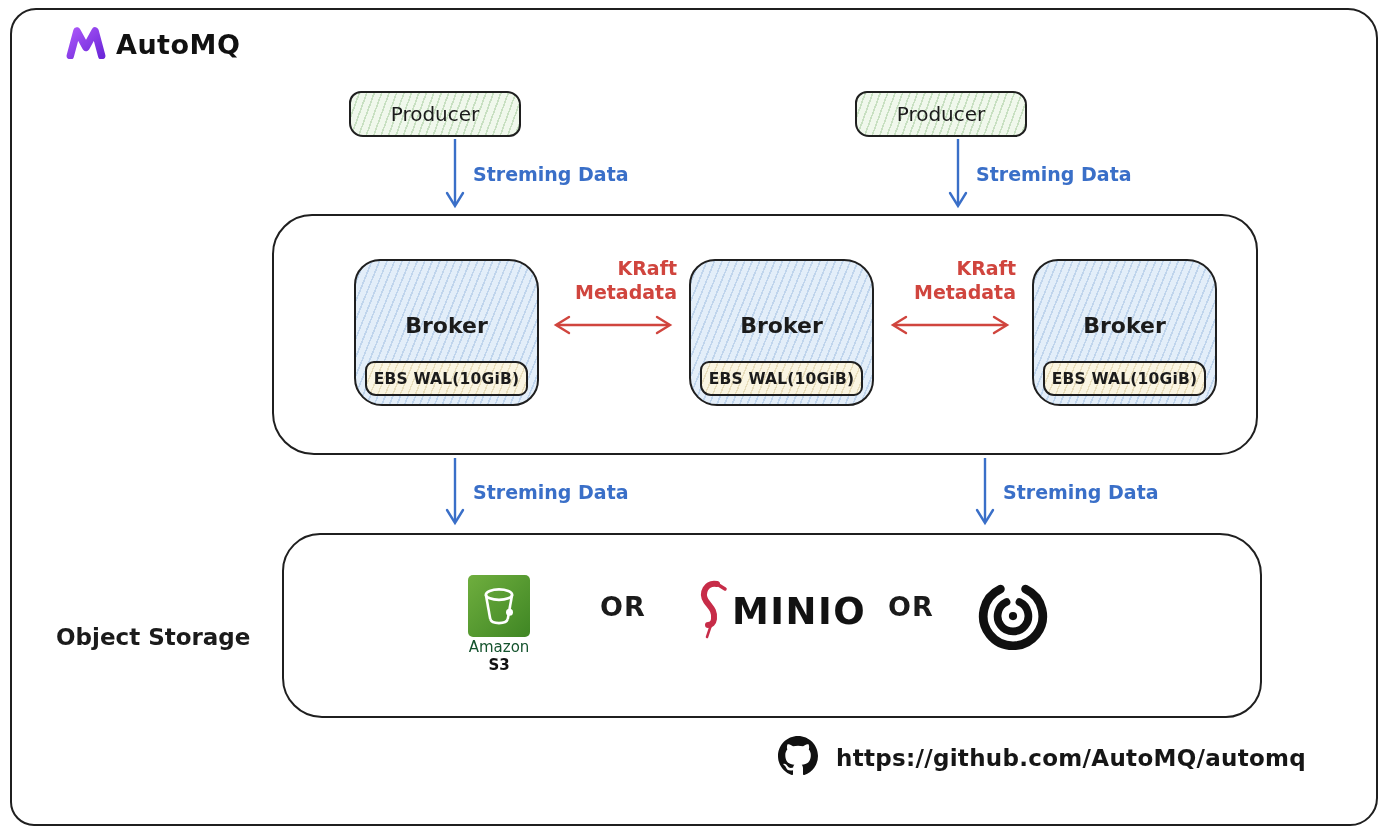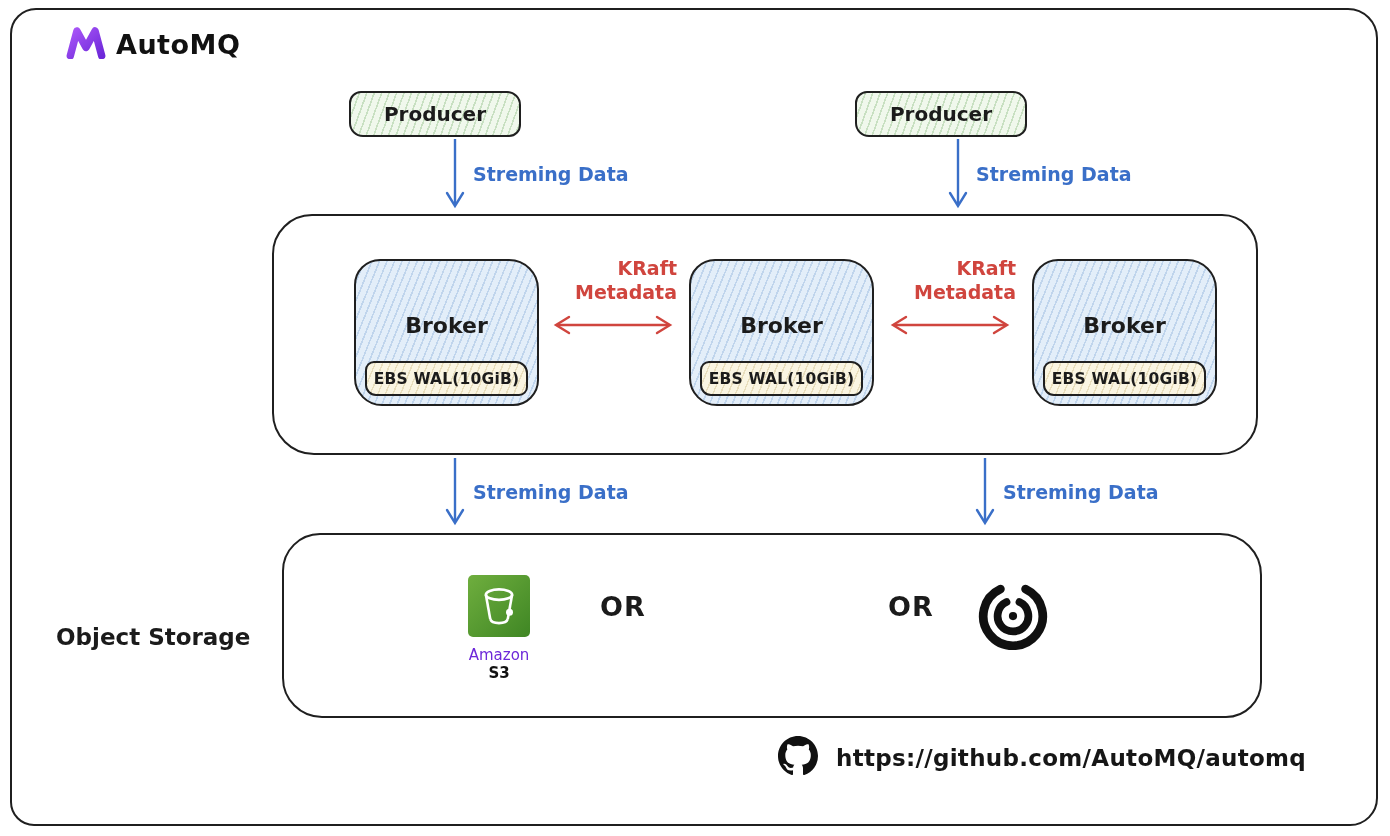--- a/index.html
+++ b/index.html
@@ -17,21 +17,21 @@
   .logo { position: absolute; left: 66px; top: 26px; display: flex; align-items: center; gap: 10px; }
   .logo-text { font-size: 27px; font-weight: 700; letter-spacing: 0.5px; color: #111; }
 
   
   .node { position: absolute; border: 2px solid #1f1f1f; display: flex; align-items: center; justify-content: center; }
 
   .producer {
     width: 172px; height: 46px; border-radius: 12px 14px 12px 14px;
     background-color: #f0f8ec;
     background-image: repeating-linear-gradient(110deg, rgba(106,168,94,0.30) 0px, rgba(106,168,94,0.30) 1.6px, transparent 1.6px, transparent 7px);
-    font-size: 20px; font-weight: 700;
+    font-size: 20px; font-weight: 400;
   }
 
   
   .brokers-container {
     position: absolute; left: 272px; top: 214px; width: 986px; height: 241px;
     border: 2.5px solid #1f1f1f; border-radius: 40px 36px 38px 42px; background: #ffffff;
   }
   .storage-container {
     position: absolute; left: 282px; top: 533px; width: 980px; height: 185px;
     border: 2.5px solid #1f1f1f; border-radius: 38px 42px 36px 40px; background: #ffffff;
@@ -66,21 +66,21 @@
 
   .arrow { position: absolute; }
 
   
   .s3-group { position: absolute; left: 181px; top: 40px; width: 68px; text-align: center; }
   .s3-icon {
     width: 62px; height: 62px; margin: 0 auto; border-radius: 5px;
     background: linear-gradient(135deg, #6fae3e 0%, #3f8624 100%);
     display: flex; align-items: center; justify-content: center;
   }
-  .s3-caption-1 { font-size: 15px; margin-top: 9px; color: #6d28d9; }
+  .s3-caption-1 { font-size: 15px; margin-top: 1px; color: #14532d; }
   .s3-caption-2 { font-size: 15px; font-weight: 700; color: #111; }
 
   .or-label { position: absolute; top: 56px; font-size: 27px; font-weight: 600; color: #1b1b1b; letter-spacing: 1px; }
 
   .minio-group { position: absolute; left: 412px; top: 44px; display: flex; align-items: center; gap: 2px; height: 64px; }
   .minio-text { font-size: 37px; font-weight: 800; letter-spacing: 1.5px; color: #121212; }
 
   .ceph-wrap { position: absolute; left: 688px; top: 38px; }
 
   
@@ -197,20 +197,30 @@
           <path d="M22 47 C24 53 40 53 42 47" stroke="#ffffff" stroke-width="3" fill="none"></path>
           <circle cx="44" cy="39" r="4" fill="#ffffff"></circle>
         </svg>
       </div>
       <div class="s3-caption-1">Amazon</div>
       <div class="s3-caption-2">S3</div>
     </div>
 
     <div class="or-label" style="left:316px;">OR</div>
 
+    <div class="minio-group">
+      <span>
+        <svg width="34" height="60" viewBox="0 0 34 60">
+          <path d="M21 5 C10 3 5 14 10 22 C14 28 19 31 18 40 C17.5 44 15 46 12 46" fill="none" stroke="#C72C48" stroke-width="6" stroke-linecap="round"></path>
+          <path d="M21 5 L29 10" stroke="#C72C48" stroke-width="3.5" stroke-linecap="round"></path>
+          <path d="M15 46 L11 58" stroke="#C72C48" stroke-width="2.5" stroke-linecap="round"></path>
+        </svg>
+      </span>
+      <span class="minio-text">MINIO</span>
+    </div>
 
     <div class="or-label" style="left:604px;">OR</div>
 
     <div class="ceph-wrap">
       <svg width="82" height="82" viewBox="0 0 80 80">
         <path d="M27.7 15.7 A29 29 0 1 0 52.3 15.7" fill="none" stroke="#101010" stroke-width="8.5" stroke-linecap="round"></path>
         <path d="M33.7 28.4 A15 15 0 1 0 46.3 28.4" fill="none" stroke="#101010" stroke-width="7.5" stroke-linecap="round"></path>
         <circle cx="40" cy="42" r="4" fill="#101010"></circle>
       </svg>
     </div>

